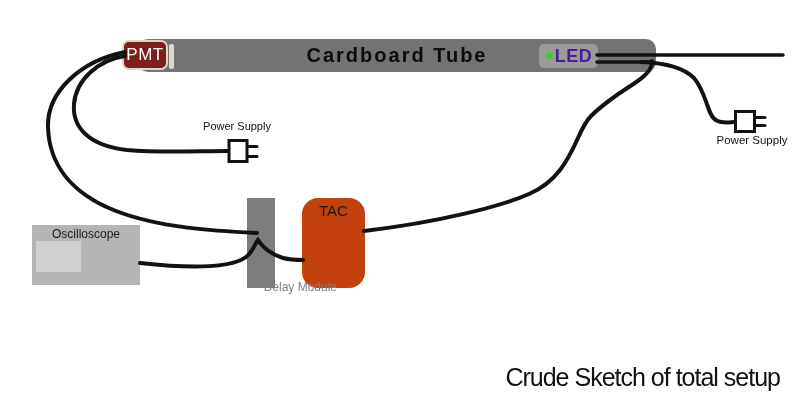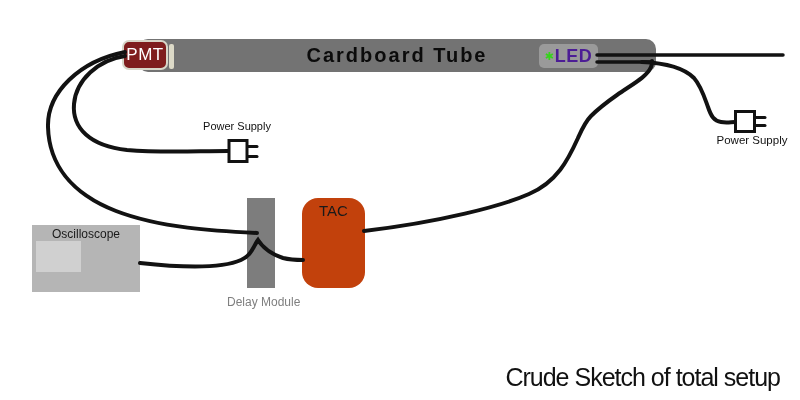--- a/index.html
+++ b/index.html
@@ -25,31 +25,31 @@
   #pmt-highlight{left:169px;top:44px;width:5px;height:25px;background:#dcd9c7;border-radius:2px;z-index:2;}
   
   #led{
     left:539px;top:44px;width:59px;height:24px;background:#9a9a9a;border-radius:5px;
     display:flex;align-items:center;justify-content:center;z-index:2;
   }
   #led-sparkle{font-size:11px;color:#35d41a;line-height:1;margin-right:1px;}
   #led-label{color:#4c1d95;font-size:18px;font-weight:bold;letter-spacing:0.5px;line-height:1;}
   
   #oscilloscope{
-    left:32px;top:225px;width:108px;height:67px;background:#b5b5b5;z-index:2;text-decoration:underline;
+    left:32px;top:225px;width:108px;height:60px;background:#b5b5b5;z-index:2;text-decoration:underline;
   }
   #oscilloscope-label{
     position:absolute;top:2px;left:0;width:100%;text-align:center;font-size:12px;color:#1a1a1a;
   }
   #oscilloscope-screen{
     position:absolute;left:4px;top:16px;width:45px;height:31px;background:#d0d0d0;
   }
   
   #delay-module{left:247px;top:198px;width:28px;height:90px;background:#7d7d7d;z-index:2;}
-  #delay-label{left:227px;top:295px;width:110px;font-size:12px;color:#7f7f7f;z-index:4;}
+  #delay-label{left:227px;top:280px;width:110px;font-size:12px;color:#7f7f7f;z-index:4;text-align:right;}
   
   #tac{left:302px;top:198px;width:63px;height:90px;background:#c2410c;z-index:2;border-radius:16px;}
   #tac-label{
     position:absolute;top:4px;left:0;width:100%;text-align:center;font-size:15px;color:#1a1a1a;
   }
   
   #power-label-left{left:180px;top:120px;width:114px;text-align:center;font-size:11px;color:#111;z-index:4;}
   #power-label-right{left:695px;top:134px;width:114px;text-align:center;font-size:11.5px;color:#111;z-index:4;}
   
   #caption{

